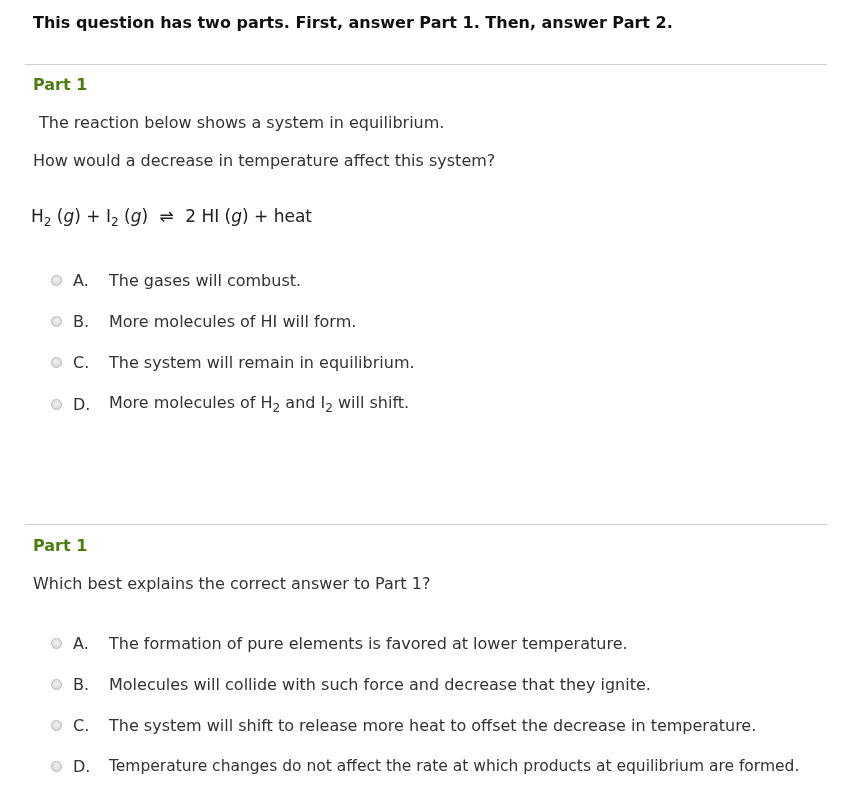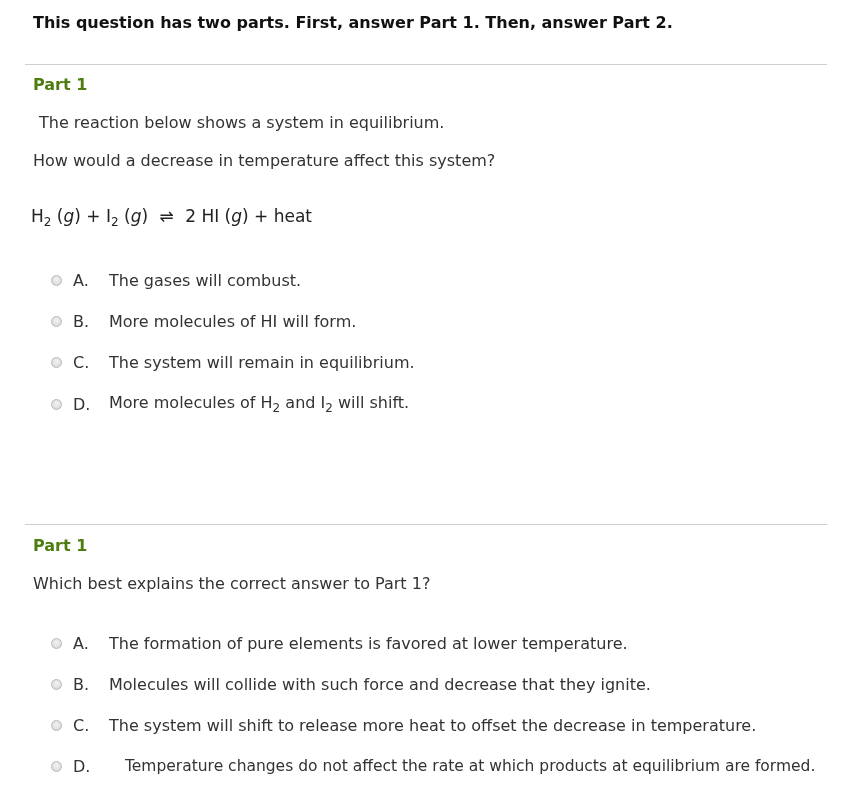--- a/index.html
+++ b/index.html
@@ -81,14 +81,14 @@
   <span class="opt-text">Molecules will collide with such force and decrease that they ignite.</span>
 </div>
 <div class="option" style="top:714px;">
   <span class="radio"></span>
   <span class="opt-letter">C.</span>
   <span class="opt-text">The system will shift to release more heat to offset the decrease in temperature.</span>
 </div>
 <div class="option" style="top:755px;">
   <span class="radio"></span>
   <span class="opt-letter">D.</span>
-  <span class="opt-text" style="font-size:15.5px;margin-left:16px;">Temperature changes do not affect the rate at which products at equilibrium are formed.</span>
+  <span class="opt-text" style="font-size:15.5px;">Temperature changes do not affect the rate at which products at equilibrium are formed.</span>
 </div>
 
 </body></html>

